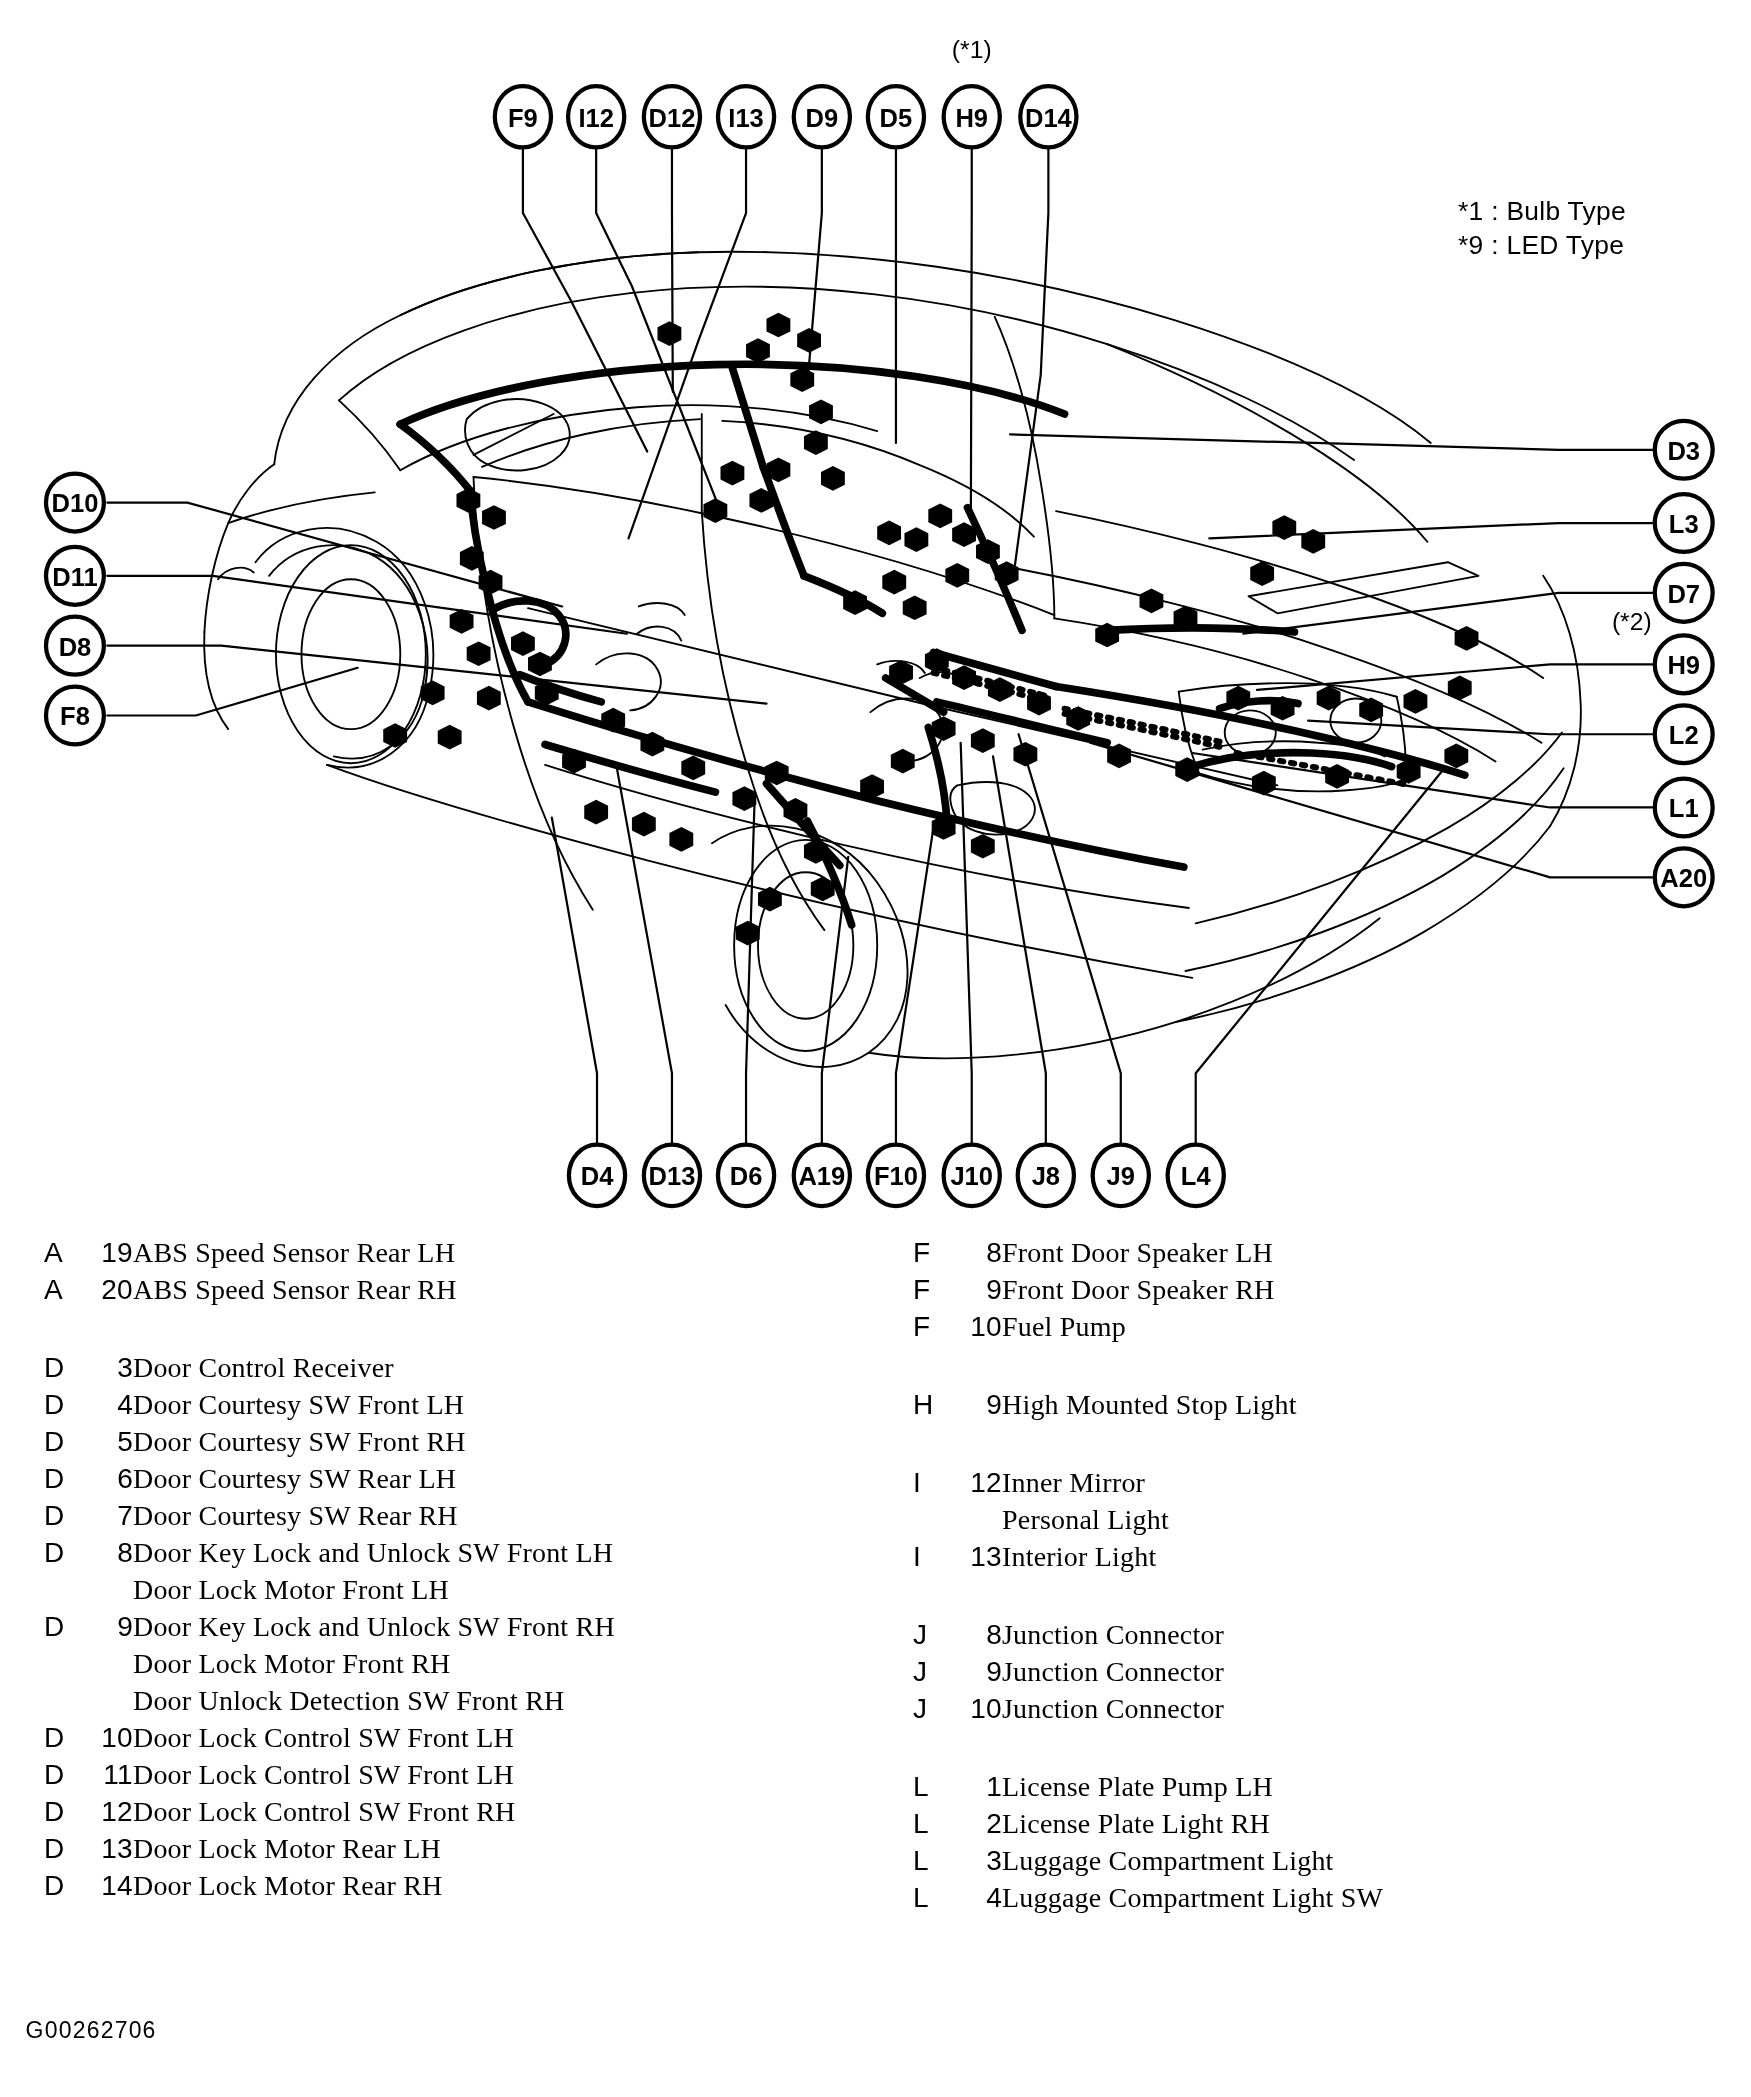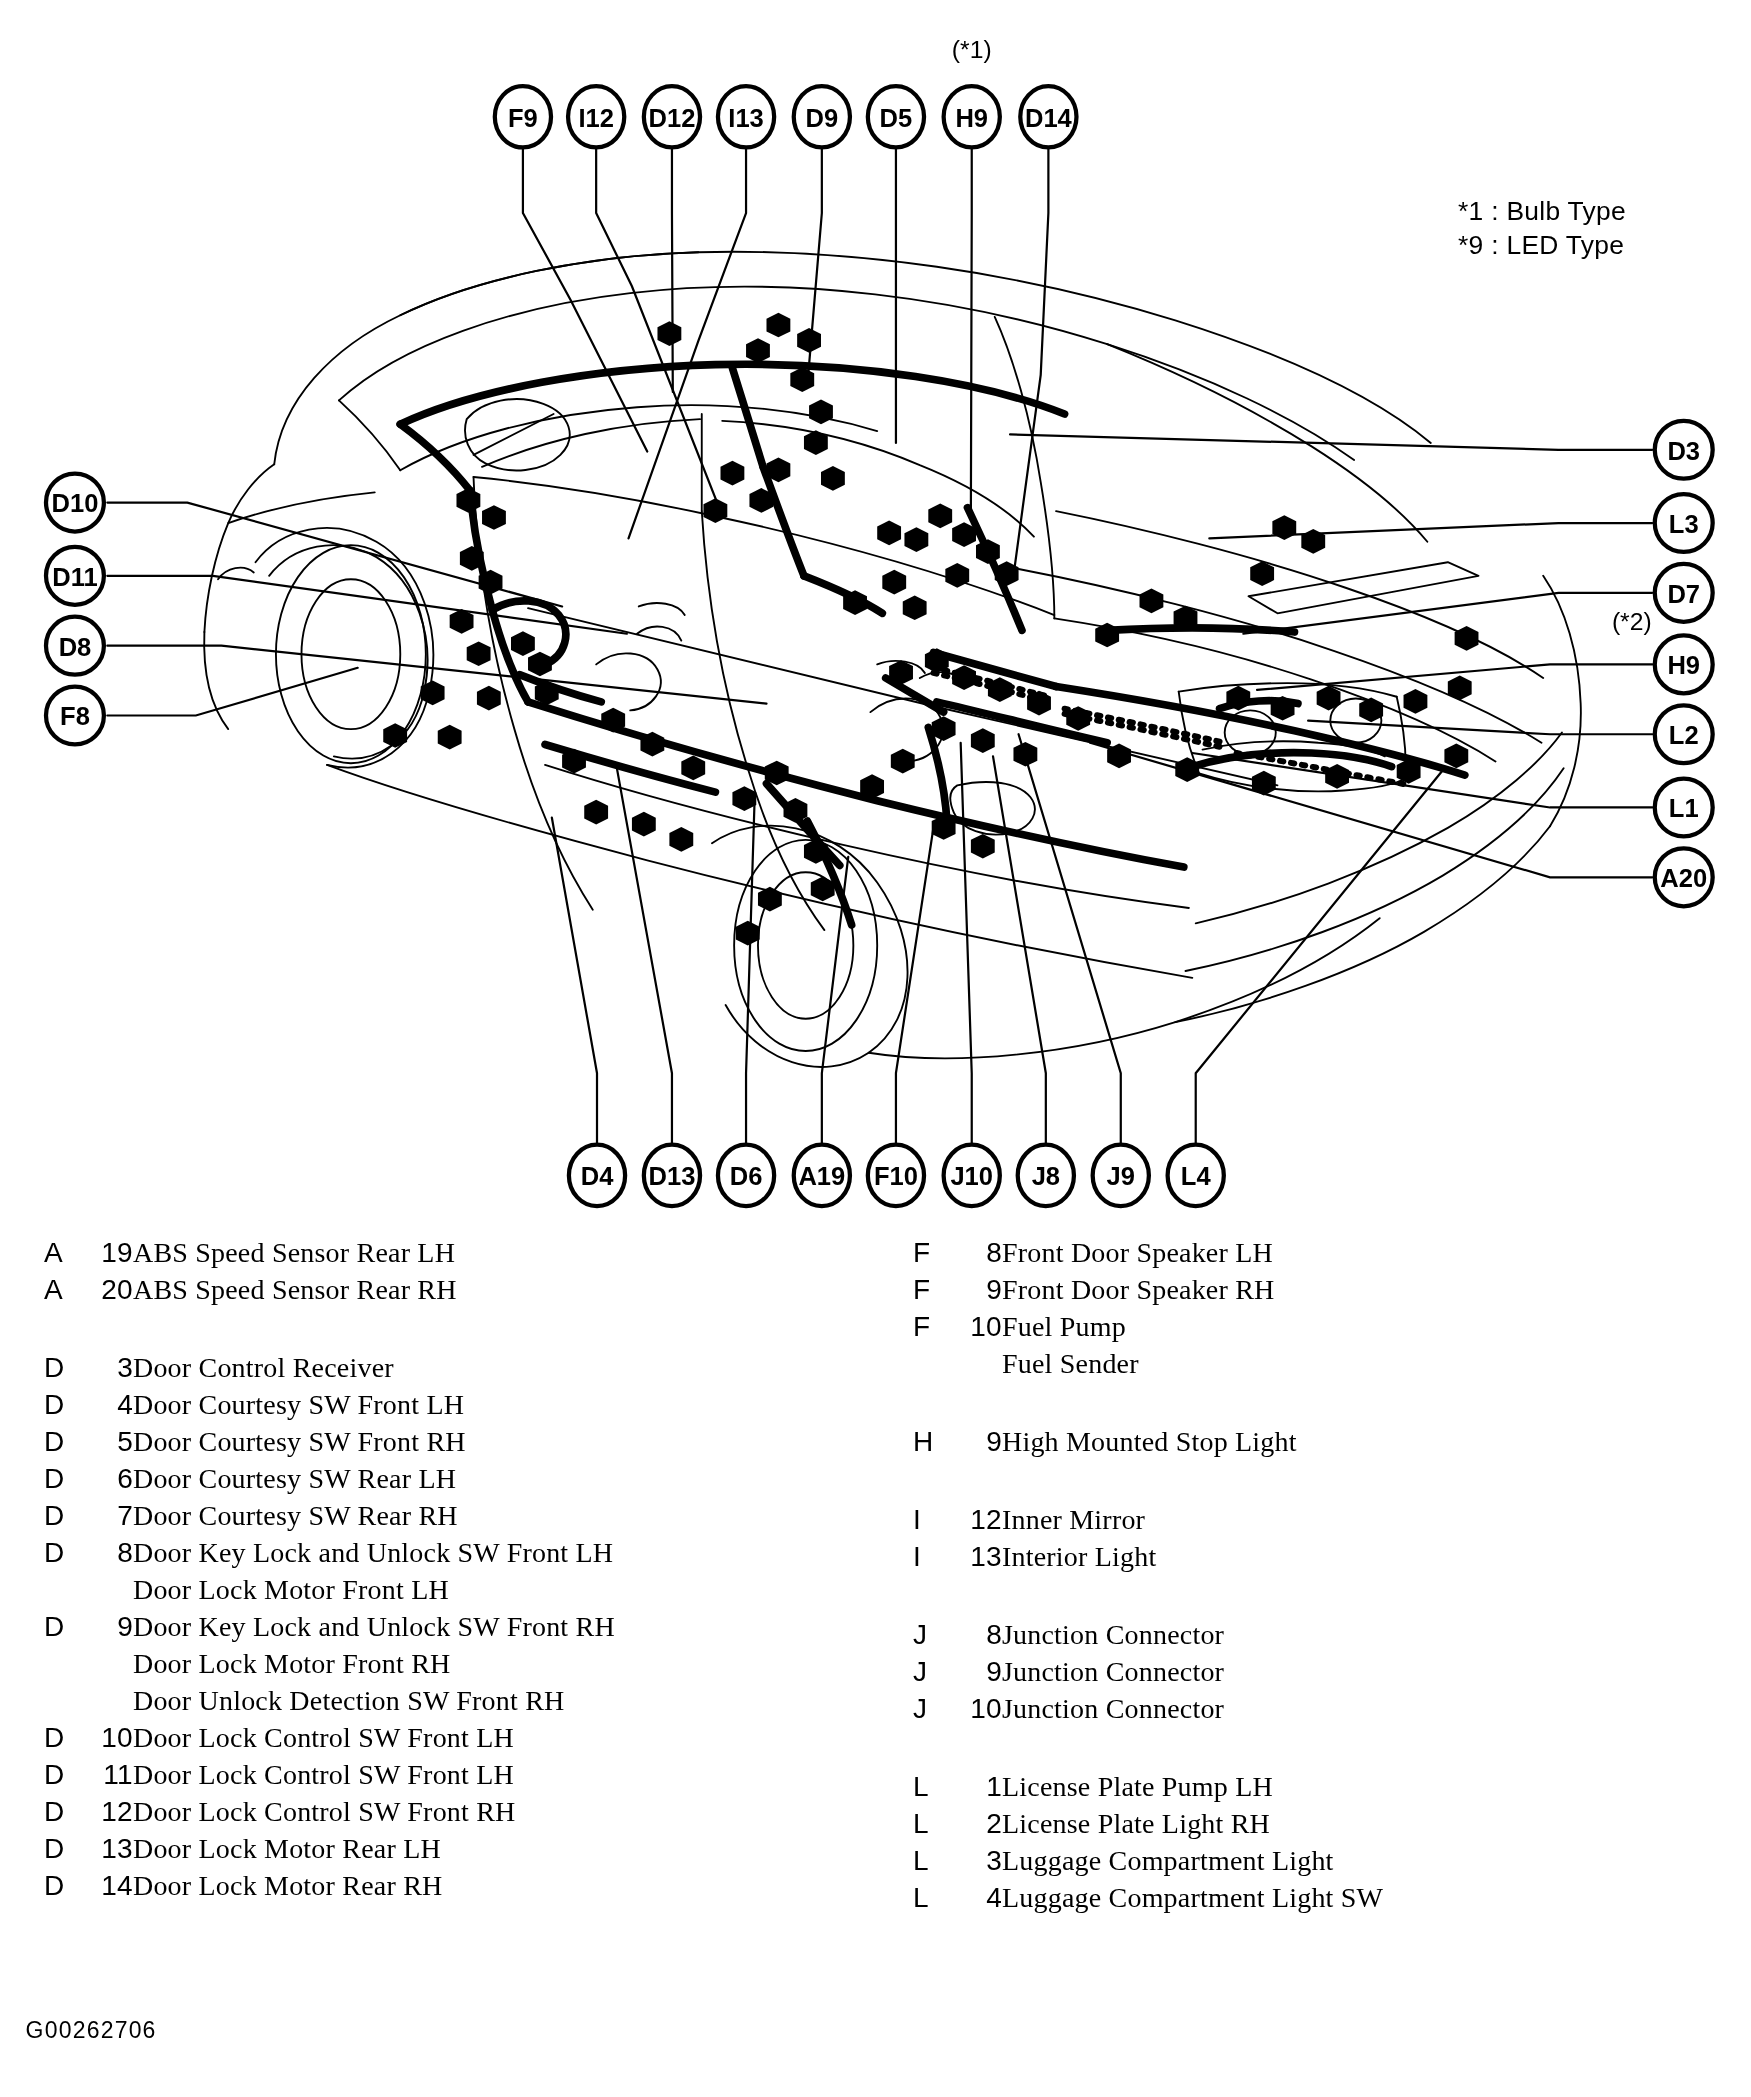--- a/index.html
+++ b/index.html
@@ -600,42 +600,42 @@
           </div>
           <div class="desc">Front Door Speaker RH</div>
         </div>
         <div class="legrow">
           <div class="code">
             <span class="ltr">F</span>
             <span class="num">10</span>
           </div>
           <div class="desc">Fuel Pump</div>
         </div>
+        <div class="spacer"></div>
+        <div class="legrow">
+          <div class="code">
+            <span class="ltr">H</span>
+            <span class="num">9</span>
+          </div>
+          <div class="desc">High Mounted Stop Light</div>
+        </div>
+        <div class="spacer"></div>
+        <div class="legrow">
+          <div class="code">
+            <span class="ltr">I</span>
+            <span class="num">12</span>
+          </div>
+          <div class="desc">Inner Mirror</div>
+        </div>
         <div class="legrow cont">
           <div class="code">
             <span class="ltr"></span>
             <span class="num"></span>
           </div>
-          <div class="desc">Fuel Sender</div>
-        </div>
-        <div class="spacer"></div>
-        <div class="legrow">
-          <div class="code">
-            <span class="ltr">H</span>
-            <span class="num">9</span>
-          </div>
-          <div class="desc">High Mounted Stop Light</div>
-        </div>
-        <div class="spacer"></div>
-        <div class="legrow">
-          <div class="code">
-            <span class="ltr">I</span>
-            <span class="num">12</span>
-          </div>
-          <div class="desc">Inner Mirror</div>
+          <div class="desc">Personal Light</div>
         </div>
         <div class="legrow">
           <div class="code">
             <span class="ltr">I</span>
             <span class="num">13</span>
           </div>
           <div class="desc">Interior Light</div>
         </div>
         <div class="spacer"></div>
         <div class="legrow">

